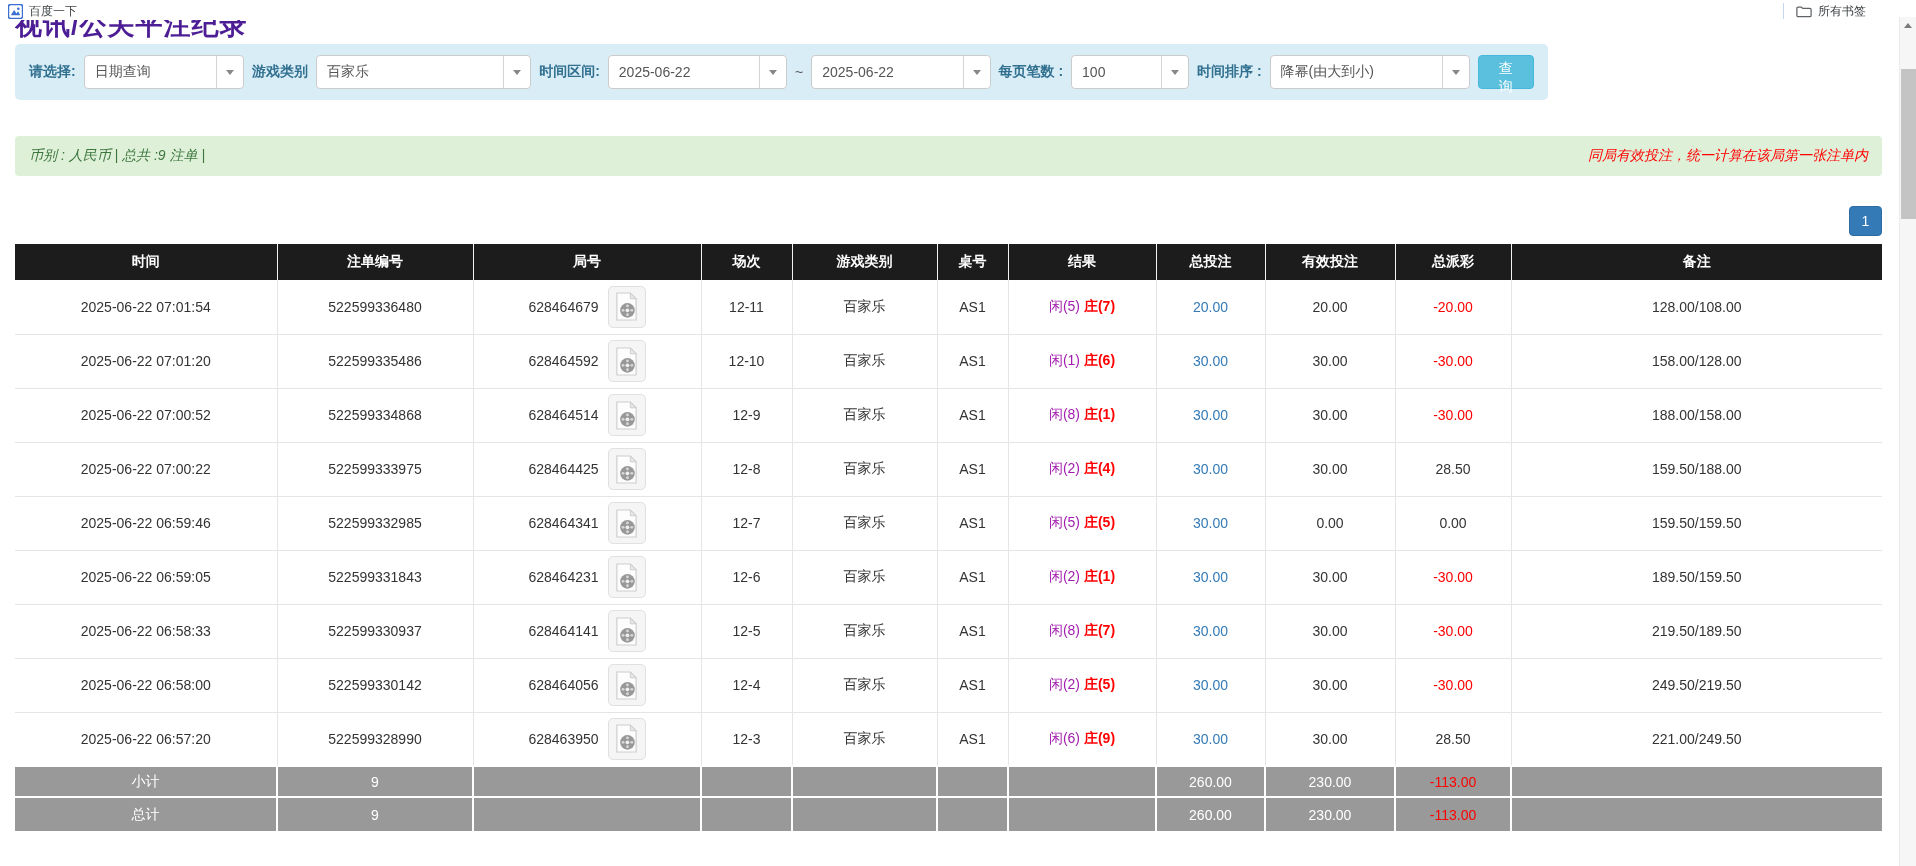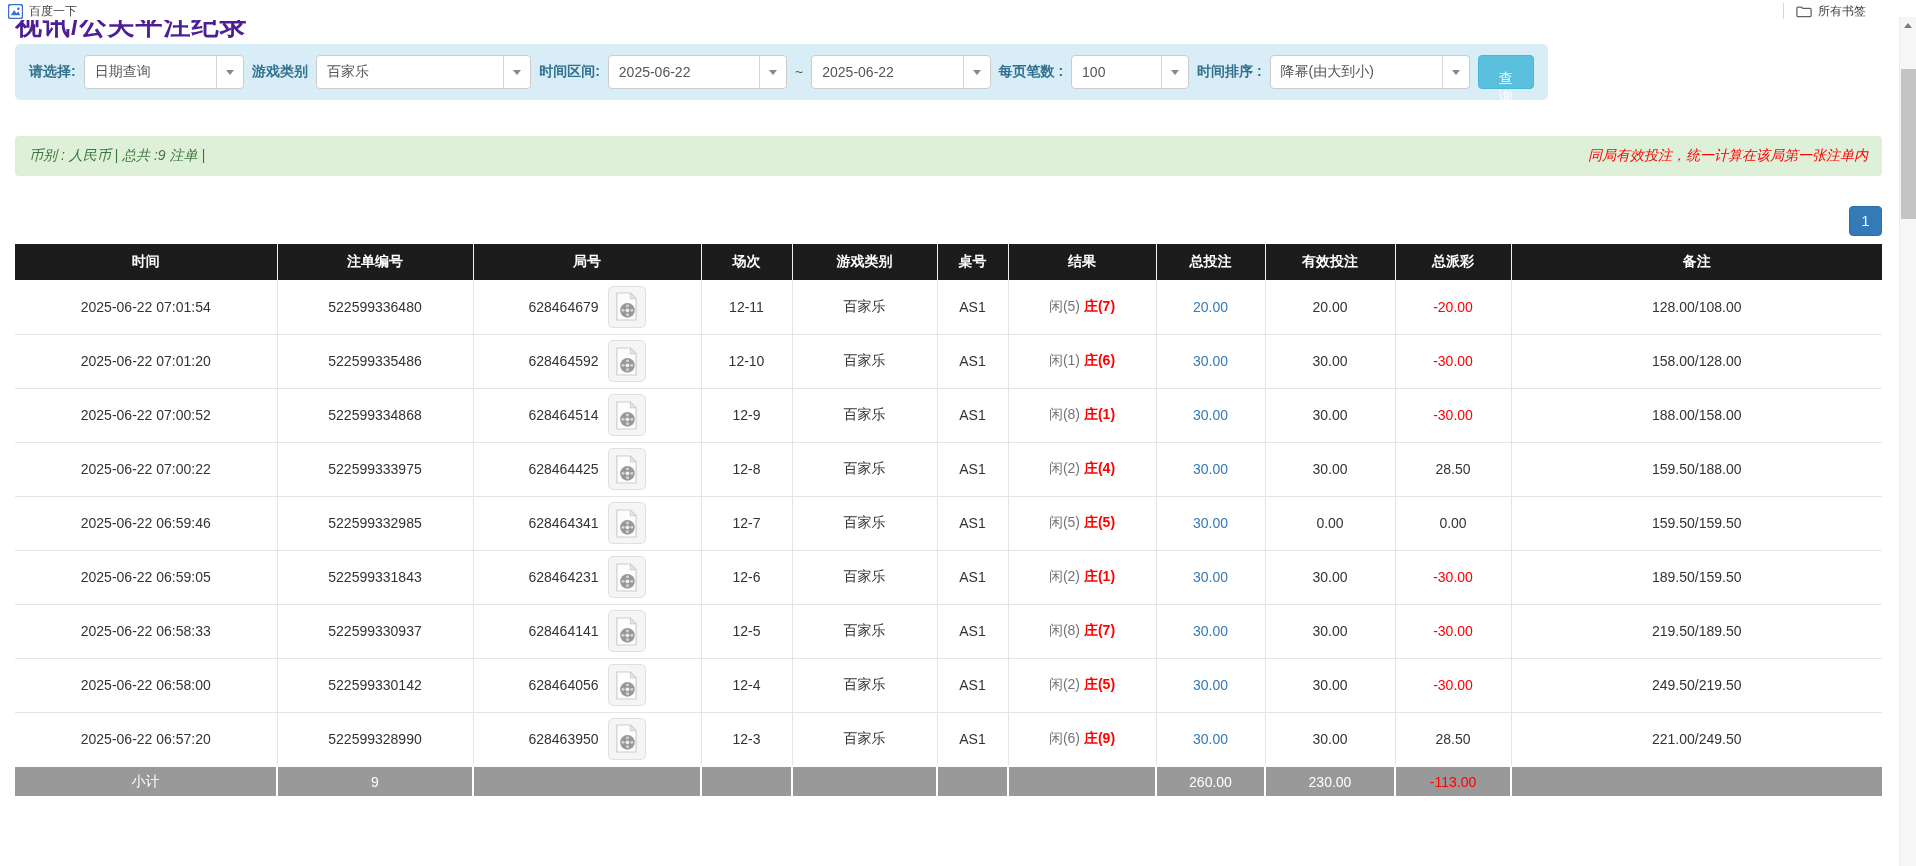--- a/index.html
+++ b/index.html
@@ -26,21 +26,21 @@
   .f-label { font-size: 14px; font-weight: bold; color: #31708f; white-space: nowrap; }
   .sel { height: 34px; background: #fff; border: 1px solid #ccc; border-radius: 4px;
     display: flex; align-items: center; cursor: pointer; }
   .sel-val { flex: 1; font-size: 14px; color: #555; padding: 0 10px; white-space: nowrap;
     overflow: hidden; }
   .sel-arrow { width: 27px; align-self: stretch; border-left: 1px solid #d5d5d5;
     display: flex; align-items: center; justify-content: center; }
   .sel-arrow::after { content: ""; border: 4px solid transparent; border-top: 5px solid #888;
     margin-top: 4px; }
   .tilde { font-size: 14px; color: #555; }
-  .btn-query { height: 34px; padding: 14px 14px; background: #5bc0de; color: #fff;
+  .btn-query { height: 34px; padding: 4px 14px; background: #5bc0de; color: #fff;
     border: 1px solid #46b8da; border-radius: 4px; font-size: 14px; cursor: pointer; }
 
   
   .summary-bar { margin: 36px 0 0 15px; width: 1867px; height: 40px;
     background: #dff0d8; border-radius: 4px; display: flex; align-items: center;
     justify-content: space-between; padding: 0 14px; font-size: 14px; font-style: italic; }
   .summary-left { color: #3c763d; }
   .summary-right { color: #f00; }
 
   
@@ -51,21 +51,21 @@
   
   table { margin: 8px 0 0 15px; width: 1867px; border-collapse: collapse;
     table-layout: fixed; font-size: 14px; }
   thead th { background: #1c1c1c; color: #fff; font-weight: bold; height: 36px;
     border-right: 1px solid #f2f2f2; text-align: center; }
   thead th:last-child { border-right: none; }
   tbody td { height: 54px; background: #fff; color: #333; text-align: center;
     border: 1px solid #e5e5e5; border-top: none; }
   tbody tr td:first-child { border-left: none; }
   tbody tr td:last-child { border-right: none; }
-  .blue { color: #737373; }
+  .blue { color: #a21caf; }
   .red { color: #f00; font-weight: bold; }
   .amt-link { color: #337ab7; cursor: pointer; }
   .js-neg.neg { color: #f00; }
   .round-cell { display: flex; align-items: center; justify-content: center; gap: 9px; }
   .video-btn { width: 38px; height: 42px; background: #f5f5f5; border: 1px solid #e0e0e0;
     border-radius: 5px; display: flex; align-items: center; justify-content: center;
     cursor: pointer; }
   tfoot td { background: #999; color: #fff; text-align: center;
     border: 2px solid #fff; }
   tfoot tr.subtotal td { height: 31px; }
@@ -505,19 +505,32 @@
       <td></td>
         <td></td>
       <td></td>
         <td></td>
       <td></td>
       <td>260.00</td>
       <td>230.00</td>
       <td class="js-neg neg">-113.00</td>
       <td></td>
     </tr>
+    <tr class="grand">
+      <td>总计</td>
+      <td>9</td>
+      <td></td>
+        <td></td>
+      <td></td>
+        <td></td>
+      <td></td>
+      <td>260.00</td>
+      <td>230.00</td>
+      <td class="js-neg neg">-113.00</td>
+      <td></td>
+    </tr>
   </tfoot>
 </table>
 
 <div class="scrollbar">
   <div class="sb-arrow"></div>
   <div class="sb-thumb"></div>
 </div>
 
 </body></html>

